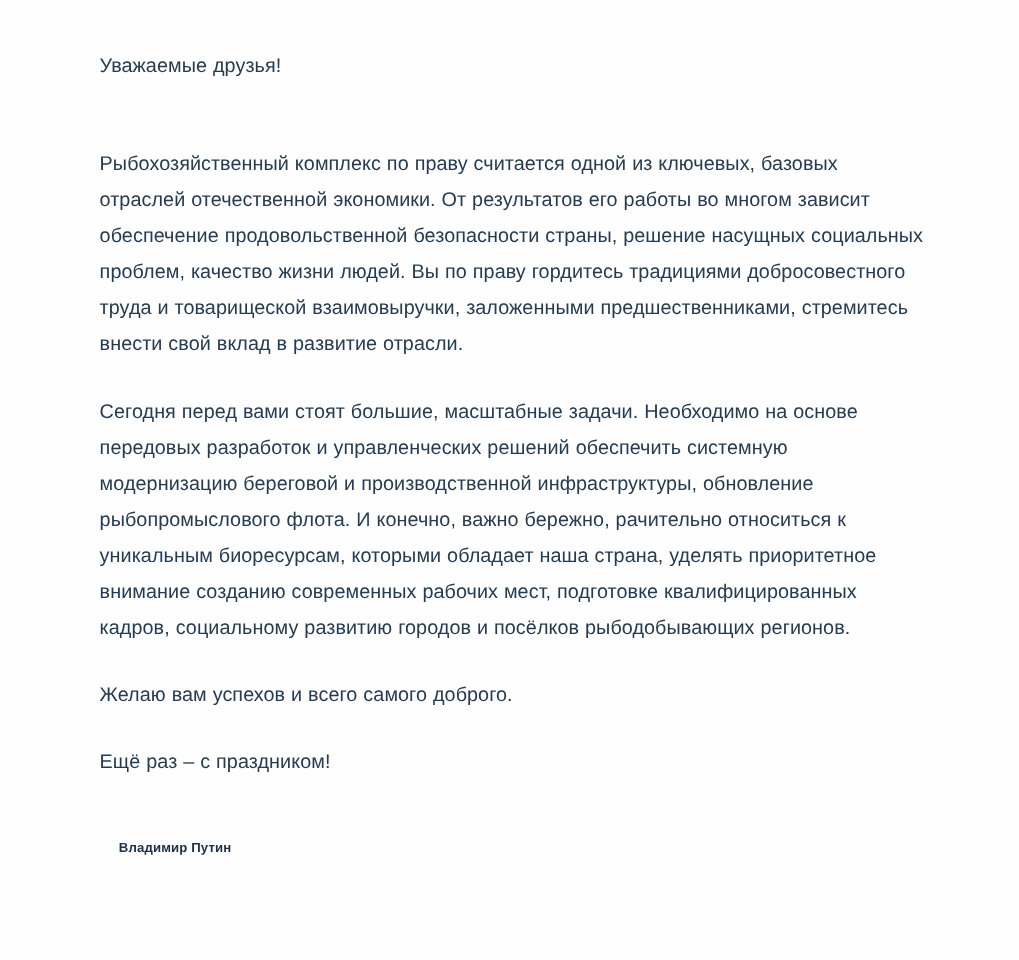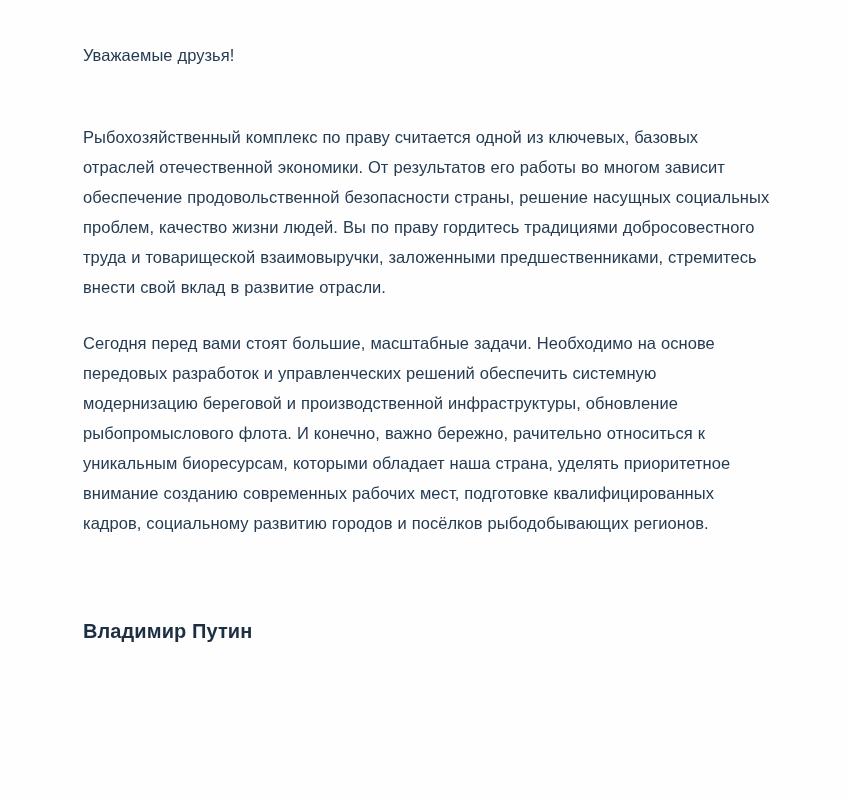--- a/index.html
+++ b/index.html
@@ -36,25 +36,25 @@
     margin-top: 10px;
   }
   .gap-sm {
     height: 26px;
   }
   .gap-md {
     height: 26px;
   }
   .signature {
     color: #1d2f42;
-    font-size: 20px;
+    font-size: 11px;
     line-height: 30px;
     font-weight: bold;
     letter-spacing: 0.1px;
-    margin: 0;
+    margin: 16px;
   }
 </style>
 </head>
 <body>
 
 <div class="page">
   <div class="letter">
 
     <p class="para greeting">Уважаемые друзья!</p>
 
@@ -64,22 +64,24 @@
     <div class="gap-md"></div>
 
     <p class="para">Рыбохозяйственный комплекс по праву считается одной из ключевых, базовых отраслей отечественной экономики. От результатов его работы во многом зависит обеспечение продовольственной безопасности страны, решение насущных социальных проблем, качество жизни людей. Вы по праву гордитесь традициями добросовестного труда и товарищеской взаимовыручки, заложенными предшественниками, стремитесь внести свой вклад в развитие отрасли.</p>
 
     <div class="gap-md"></div>
 
     <p class="para">Сегодня перед вами стоят большие, масштабные задачи. Необходимо на основе передовых разработок и управленческих решений обеспечить системную модернизацию береговой и производственной инфраструктуры, обновление рыбопромыслового флота. И конечно, важно бережно, рачительно относиться к уникальным биоресурсам, которыми обладает наша страна, уделять приоритетное внимание созданию современных рабочих мест, подготовке квалифицированных кадров, социальному развитию городов и посёлков рыбодобывающих регионов.</p>
 
     <div class="gap-md"></div>
 
+    <p class="para">Желаю вам успехов и всего самого доброго.</p>
 
     <div class="gap-md"></div>
 
+    <p class="para">Ещё раз – с праздником!</p>
 
     <div class="gap-md"></div>
 
     <p class="signature">Владимир Путин</p>
 
   </div>
 </div>
 
 </body></html>

